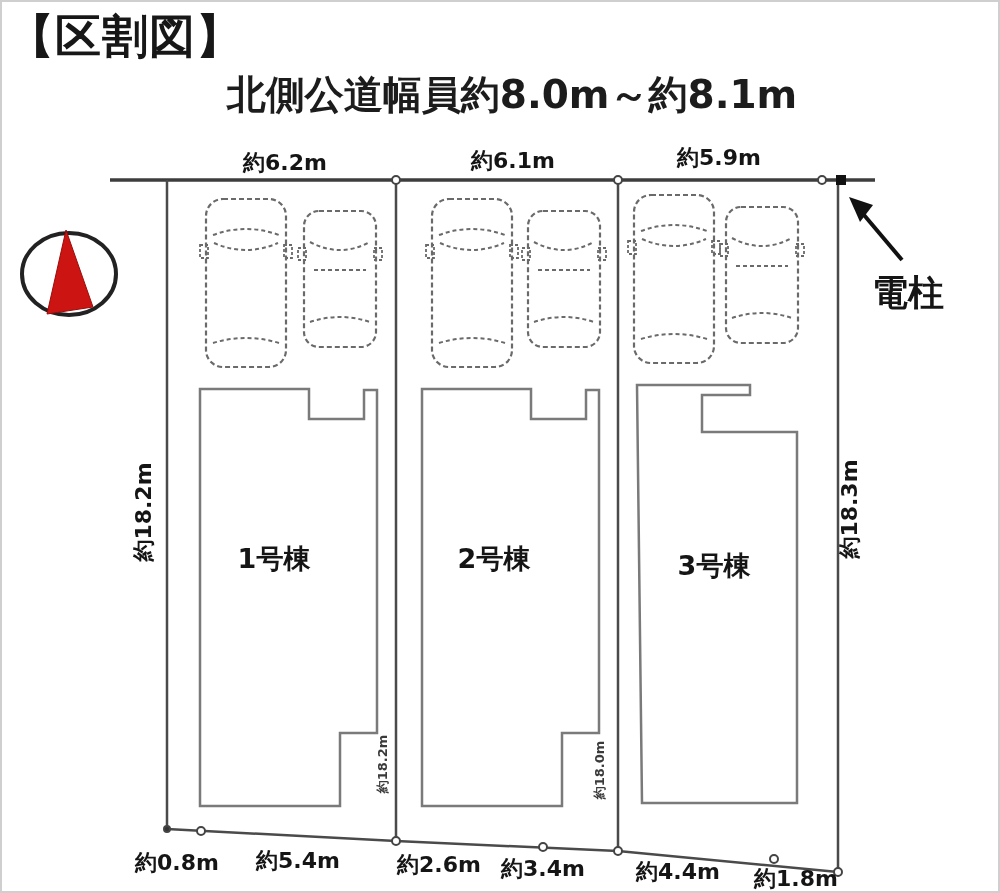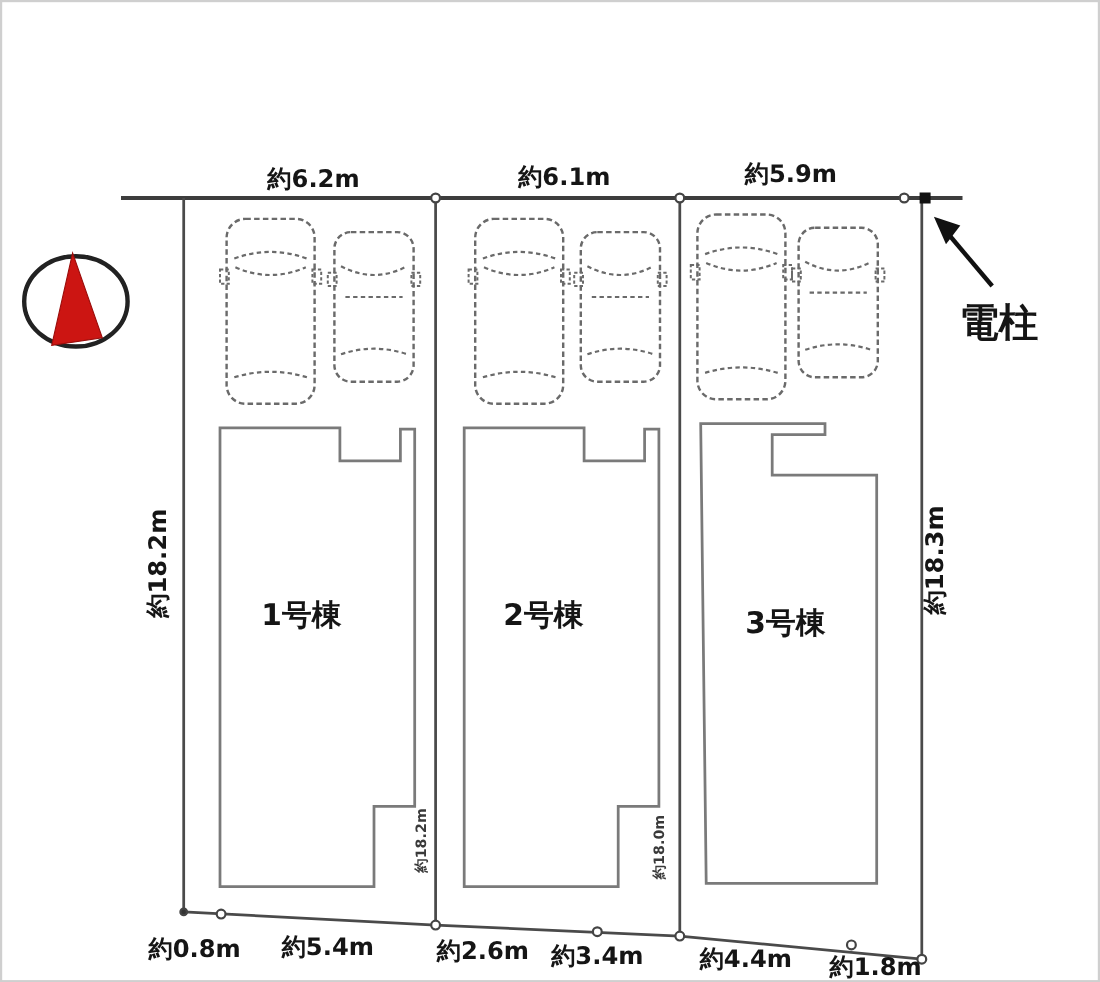--- a/index.html
+++ b/index.html
@@ -27,20 +27,22 @@
   .dim{font-size:22px;font-weight:bold;}
   .dim-small{font-size:13px;font-weight:bold;fill:#3a3a3a;}
   .lotname{font-size:27px;font-weight:bold;}
   .pole-label{font-size:36px;font-weight:bold;}
 </style>
 </head>
 <body>
 
 <div id="stage">
 
+  <div class="page-title">【区割図】</div>
+  <div class="road-label">北側公道幅員約8.0m～約8.1m</div>
 
   <svg width="1000" height="893" viewBox="0 0 1000 893" xmlns="http://www.w3.org/2000/svg" style="position:absolute;left:0;top:0;">
 
     <defs>
       <g id="car-van">
         <rect x="2" y="4" width="80" height="168" rx="17" ry="17" fill="none" stroke="#6a6a6a" stroke-width="2.2" stroke-dasharray="5 3"></rect>
         <path d="M9,40 Q42,28 75,40" fill="none" stroke="#6a6a6a" stroke-width="2" stroke-dasharray="4 3"></path>
         <path d="M10,48 Q42,62 74,48" fill="none" stroke="#6a6a6a" stroke-width="2" stroke-dasharray="4 3"></path>
         <path d="M9,148 Q42,138 75,148" fill="none" stroke="#6a6a6a" stroke-width="2" stroke-dasharray="4 3"></path>
         <rect x="-4" y="50" width="8" height="13" fill="none" stroke="#6a6a6a" stroke-width="1.8" stroke-dasharray="3 2"></rect>

